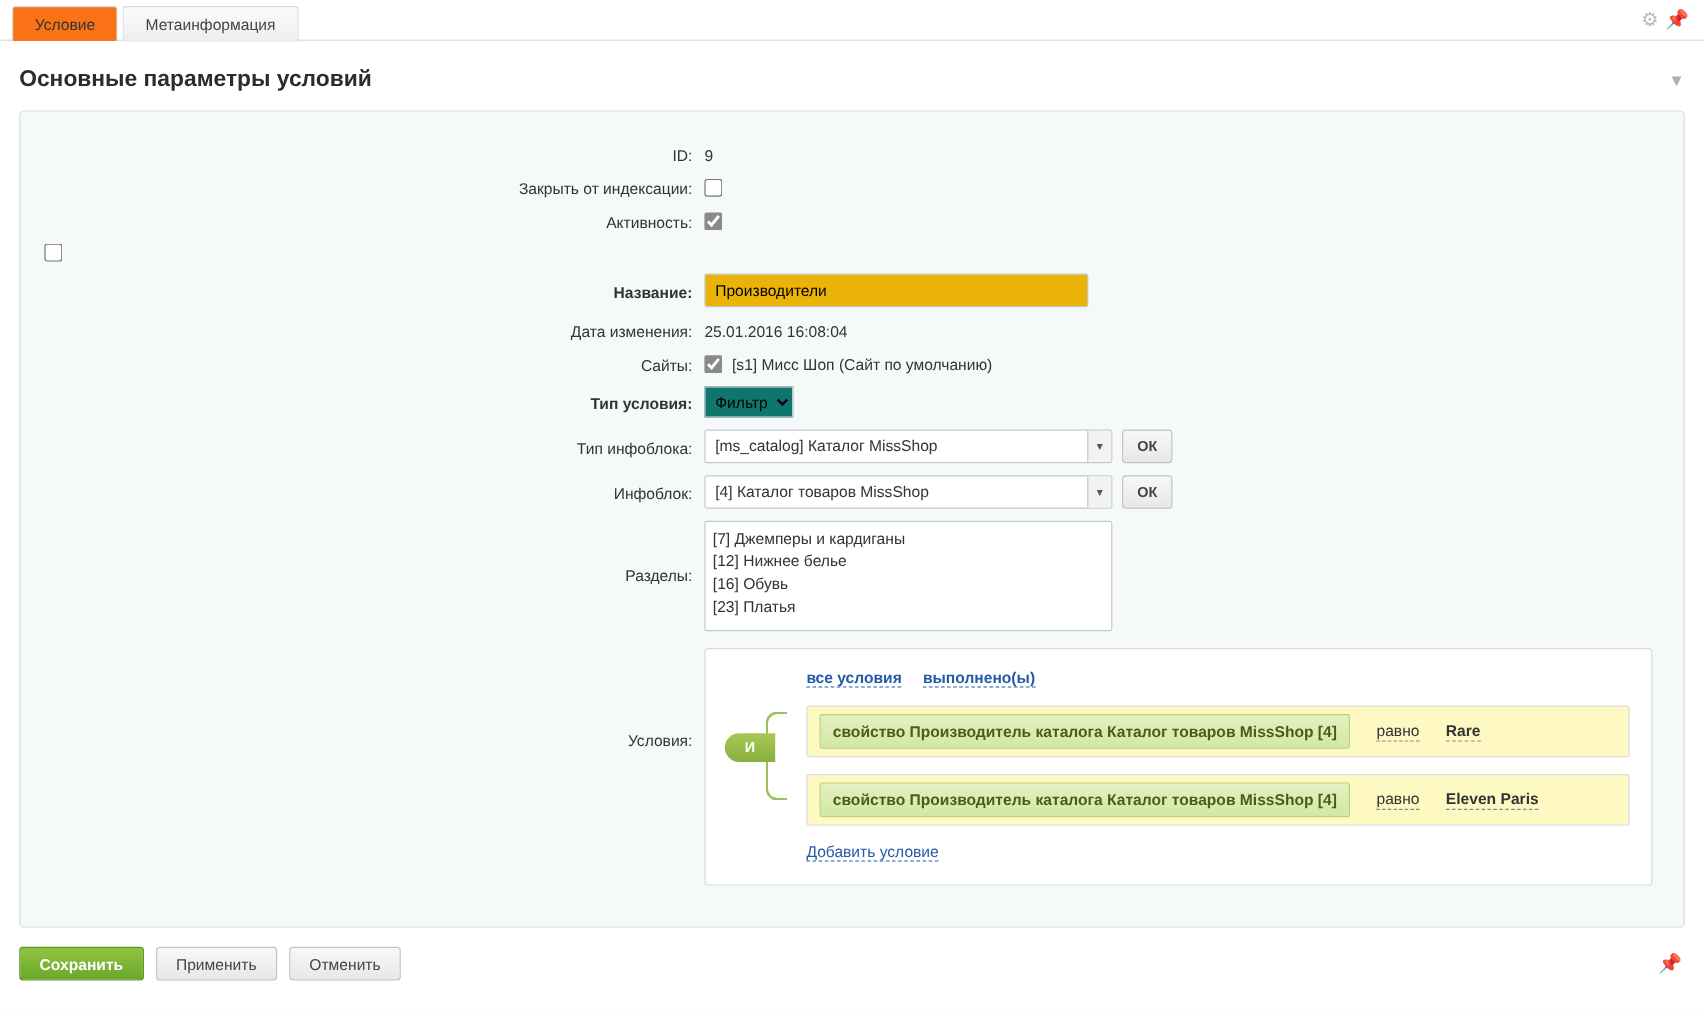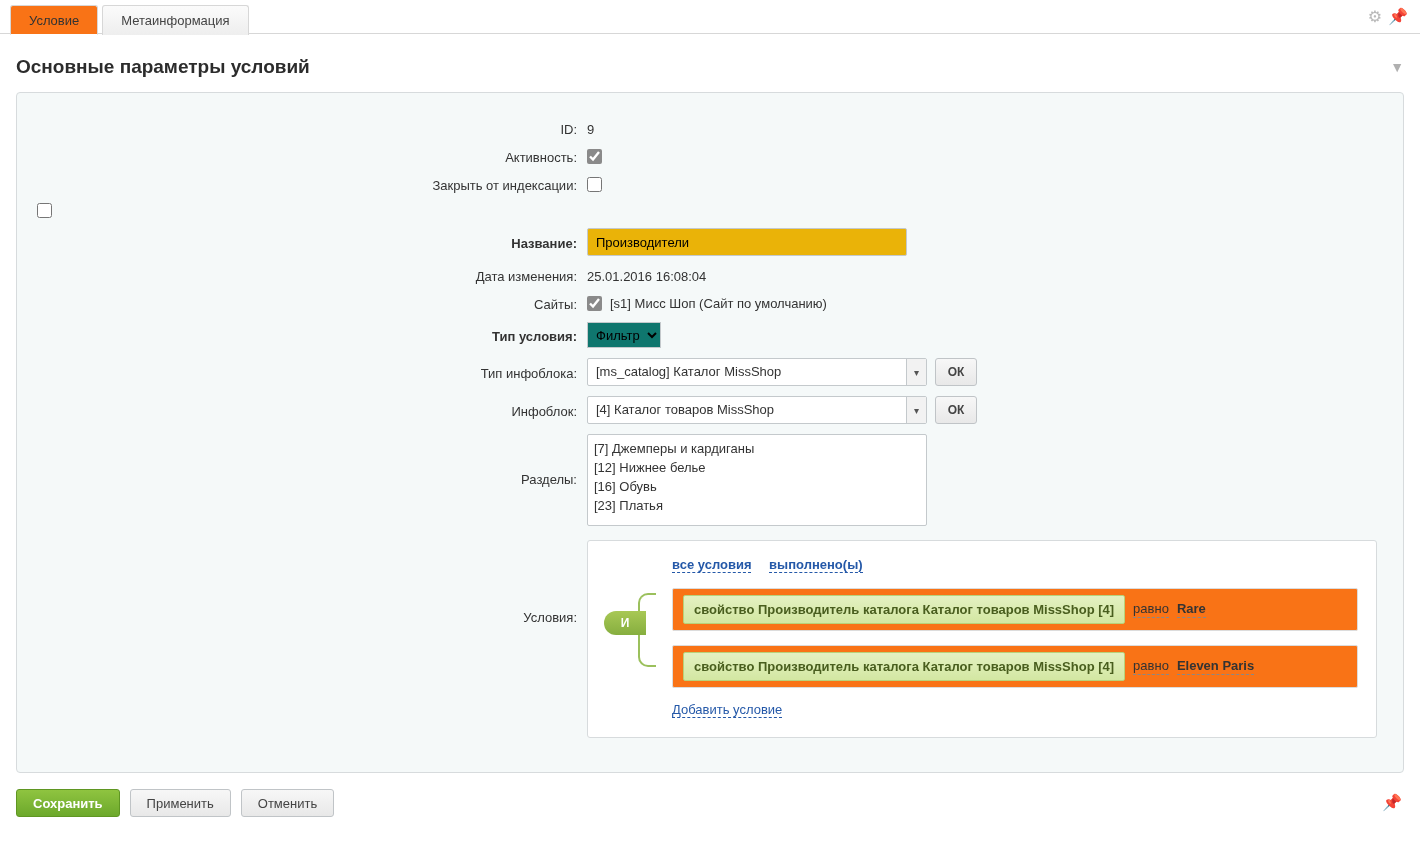--- a/index.html
+++ b/index.html
@@ -143,24 +143,24 @@
     width:42px; height:24px; line-height:24px; text-align:center;
     border-radius: 12px 0 0 12px;
   }
   .and-connector {
     position:absolute; left: 50px; top:52px; width:18px; height:74px;
     border: 2px solid #9bc05c; border-right:none; border-radius: 10px 0 0 10px;
     border-top-color:#9bc05c; border-bottom-color:#9bc05c; border-left-color:#9bc05c;
   }
   
   .cond-rule {
-    display:flex; align-items:center; gap: 8px;
+    display:flex; align-items:center; gap: 22px;
     border:1px solid #dcdcdc; border-radius:2px;
     padding: 6px 10px; margin-left:66px; margin-bottom:14px;
-    background:#f97316;
+    background:#fef9c3;
   }
   .cond-prop {
     background: linear-gradient(#e4f1c2,#d3e7a2);
     border:1px solid #b8d27a;
     color:#495e1e; font-weight:bold;
     padding: 6px 10px; border-radius:2px; font-size:13px;
   }
   .cond-op { color:#333; font-size:13px; border-bottom:1px dashed #888; padding-bottom:1px;}
   .cond-val { color:#333; font-weight:bold; font-size:13px; border-bottom:1px dashed #888; padding-bottom:1px;}
   
@@ -206,30 +206,30 @@
   </div>
 
   <div class="form-panel">
 
     <div class="form-row align-center">
       <div class="form-label">ID:</div>
       <div class="form-value text-value">9</div>
     </div>
 
     <div class="form-row align-center">
+      <div class="form-label">Закрыть от индексации:</div>
+      <div class="form-value">
+        <input type="checkbox" style="">
+      </div>
+    </div>
+
+    <div class="form-row align-center">
       <div class="form-label">Активность:</div>
       <div class="form-value">
         <input type="checkbox" checked="" style="">
-      </div>
-    </div>
-
-    <div class="form-row align-center">
-      <div class="form-label">Закрыть от индексации:</div>
-      <div class="form-value">
-        <input type="checkbox" style="">
       </div>
     </div>
 
     <div class="form-row align-center">
       <div class="form-value">
         <input type="checkbox" style="">
       </div>
     </div>
 
     <div class="form-row align-center">

